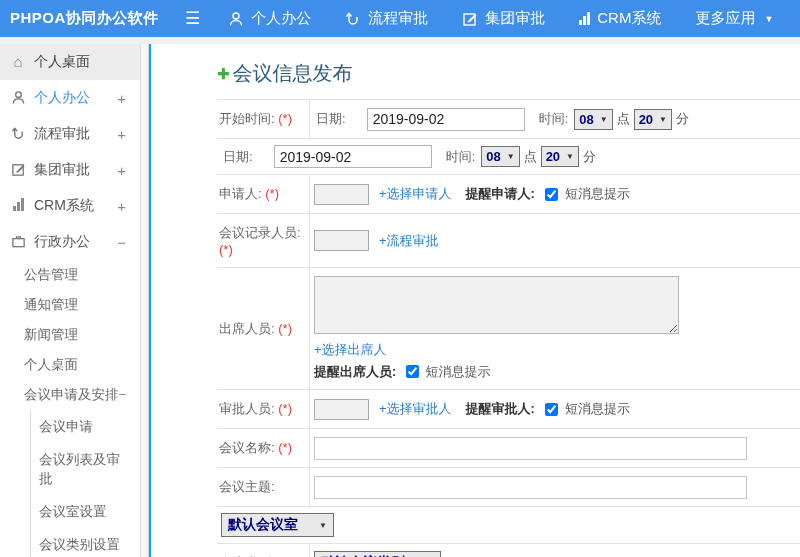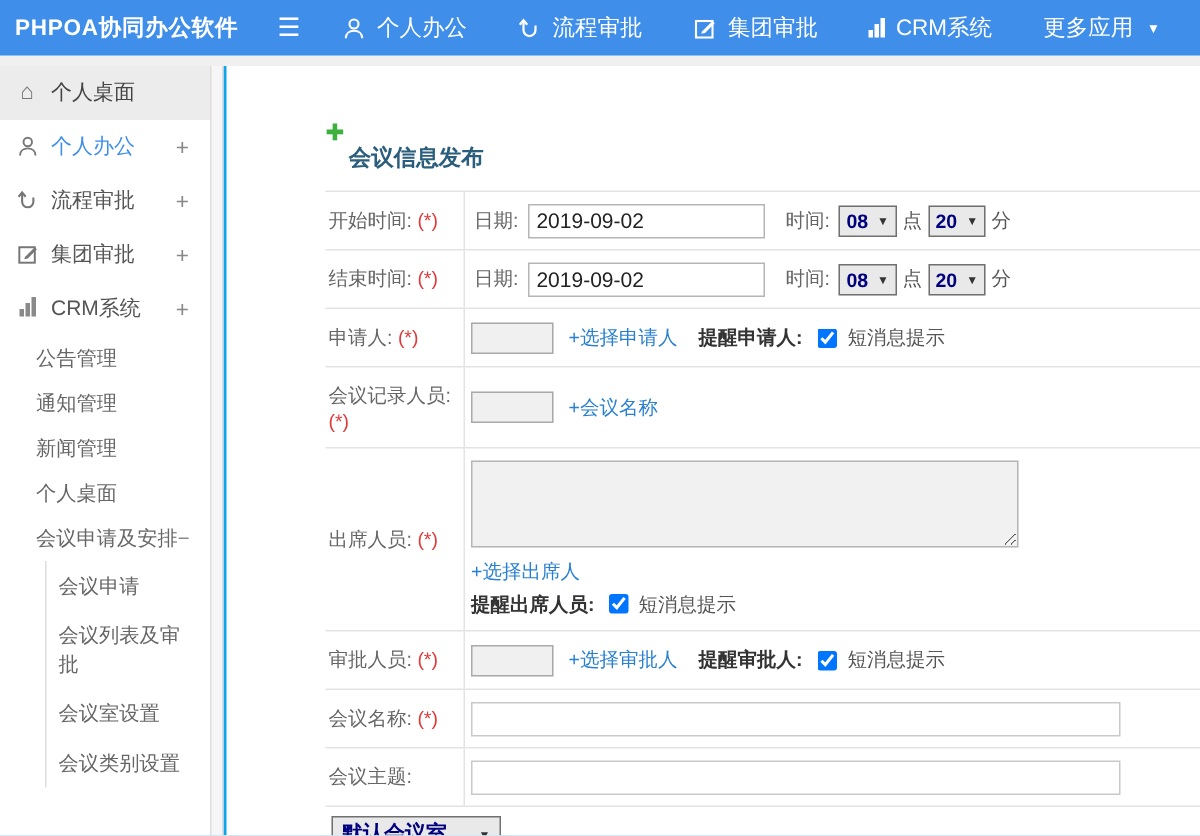--- a/index.html
+++ b/index.html
@@ -33,29 +33,29 @@
   .sb-item.hl .lbl { color:#3e8eea; }
   .sb-sub { padding:6px 10px 6px 24px; font-size:13.5px; color:#666; cursor:pointer; line-height:18px; }
   .sb-sub .expand-inline { color:#888; }
   .sb-sub2-wrap { border-left:1px solid #ddd; margin-left:30px; }
   .sb-sub2 { padding:7px 4px 7px 8px; font-size:13.5px; color:#666; cursor:pointer; max-width:100px; line-height:19px; }
 
   
   .main { position:absolute; top:44px; left:151px; width:649px; height:513px; background:#fff; overflow:hidden; }
   .page-title { display:flex; align-items:center; margin:16px 0 12px 66px; }
   .plus-ico { color:#3db03d; font-weight:bold; font-size:15px; margin-right:3px; text-shadow:0 1px 0 #bfe6bf; }
-  .title-text { font-size:15px; font-weight:bold; color:#2b5d7c;margin-top:36px; }
+  .title-text { font-size:20px; font-weight:normal; color:#2b5d7c; }
 
   .form { margin-left:66px; width:600px; border-top:1px solid #e3e3e3; font-size:13px; color:#555; }
   .frow { display:flex; border-bottom:1px solid #e3e3e3; }
   .fl { width:93px; flex:0 0 93px; border-right:1px solid #e3e3e3; padding:10px 4px 10px 2px; color:#666; }
   .fl .star { color:#e03a3a; }
   .fc { flex:1; padding:6px 0 6px 4px; display:flex; align-items:center; flex-wrap:wrap; gap:4px; }
   .fc.block { display:block; }
-  .date-input { width:158px; height:23px; border:1px solid #b5b5b5; padding:2px 5px; font-size:14px; color:#222; font-family:"Liberation Sans",sans-serif; }
+  .date-input { width:158px; height:23px; border:1px solid #b5b5b5; padding:2px 5px; font-size:14px; color:#222; font-family:"Liberation Sans",sans-serif;margin-left:15px; }
   .inline-lbl { color:#666; margin:0 2px 0 10px; }
   .sel { display:inline-flex; align-items:center; gap:6px; background:#e9e9e9; border:1px solid #707070; padding:2px 4px; color:#00007f; font-weight:bold; font-size:13px; cursor:pointer; }
   .sel .sc { font-size:8px; color:#333; }
   .sel.big { padding:2px 6px; font-size:14px;gap:21px; }
   .mini-input { width:55px; height:21px; border:1px solid #a9a9a9; background:#f0f0f0; margin-right:6px; }
   .link { color:#2a80d0; text-decoration:none; cursor:pointer; margin-right:10px; }
   .remind { font-weight:bold; color:#333; margin-right:4px; }
   .cb { margin:0 3px 0 2px; vertical-align:-2px; }
   .sms { color:#555; }
   .attend-ta { width:365px; height:58px; background:#f1f1f1; border:1px solid #b5b5b5; resize:both; }
@@ -147,20 +147,28 @@
     </div>
     <div class="sb-item">
       <span class="ico"><span class="bars grey">
             <i></i>
             <i></i>
             <i></i>
           </span></span>
       <span class="lbl">CRM系统</span>
       <span class="expand">+</span>
     </div>
+    <div class="sb-item">
+      <span class="ico"><svg width="15" height="15" viewBox="0 0 16 16">
+            <rect x="2" y="5" width="12" height="8.5" fill="none" stroke="#777" stroke-width="1.4"></rect>
+            <path d="M6 5V3h4v2" fill="none" stroke="#777" stroke-width="1.4"></path>
+          </svg></span>
+      <span class="lbl">行政办公</span>
+      <span class="expand">−</span>
+    </div>
     <div class="sb-sub"><span>公告管理</span></div>
     <div class="sb-sub"><span>通知管理</span></div>
     <div class="sb-sub"><span>新闻管理</span></div>
     <div class="sb-sub"><span>个人桌面</span></div>
     <div class="sb-sub"><span>会议申请及安排</span><span class="expand-inline">−</span></div>
     <div class="sb-sub2-wrap">
       <div class="sb-sub2"><span>会议申请</span></div>
       <div class="sb-sub2"><span>会议列表及审批</span></div>
       <div class="sb-sub2"><span>会议室设置</span></div>
       <div class="sb-sub2"><span>会议类别设置</span></div>
@@ -190,21 +198,20 @@
           <span>点</span>
           <span class="sel">
               <span>20</span>
               <span class="sc">▼</span>
             </span>
           <span>分</span>
         </div>
       </div>
 
       <div class="frow">
-        <div class="fl"><span>结束时间:</span> <span class="star">(*)</span></div>
         <div class="fc">
           <span class="inline-lbl" style="margin-left:2px">日期:</span>
           <input class="date-input" value="2019-09-02" style="">
           <span class="inline-lbl">时间:</span>
           <span class="sel">
               <span>08</span>
               <span class="sc">▼</span>
             </span>
           <span>点</span>
           <span class="sel">
@@ -223,21 +230,21 @@
           <span class="remind">提醒申请人:</span>
           <input type="checkbox" class="cb" checked="" style="">
           <span class="sms">短消息提示</span>
         </div>
       </div>
 
       <div class="frow">
         <div class="fl"><span>会议记录人员:</span> <span class="star">(*)</span></div>
         <div class="fc">
           <input class="mini-input" style="">
-          <a class="link">+会议名称</a>
+          <a class="link">+流程审批</a>
         </div>
       </div>
 
       <div class="frow">
         <div class="fl" style="display:flex;align-items:center">
             <span><span>出席人员:</span> <span class="star">(*)</span></span>
           </div>
         <div class="fc block" style="padding-top:8px;padding-bottom:8px;">
           <textarea class="attend-ta" style=""></textarea>
           <div class="ta-links"><a class="link">+选择出席人</a></div>

